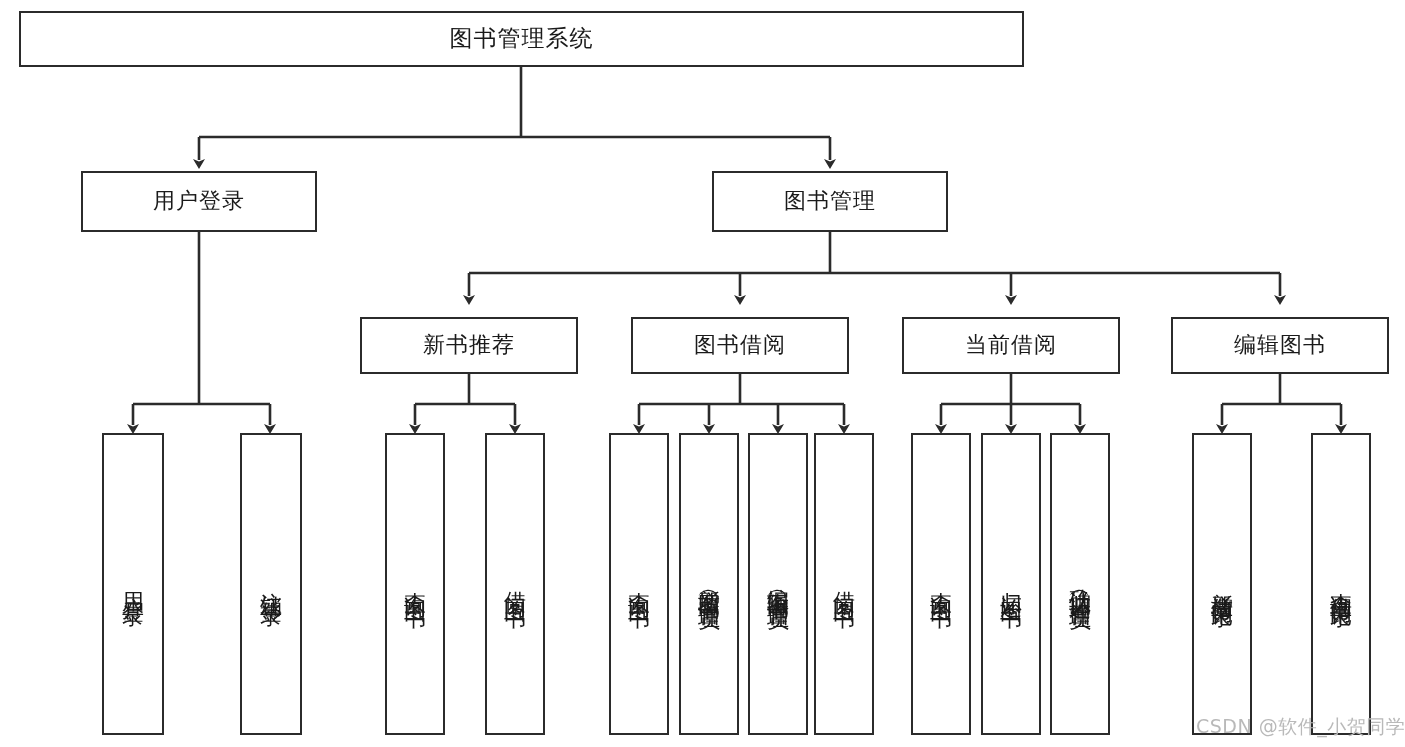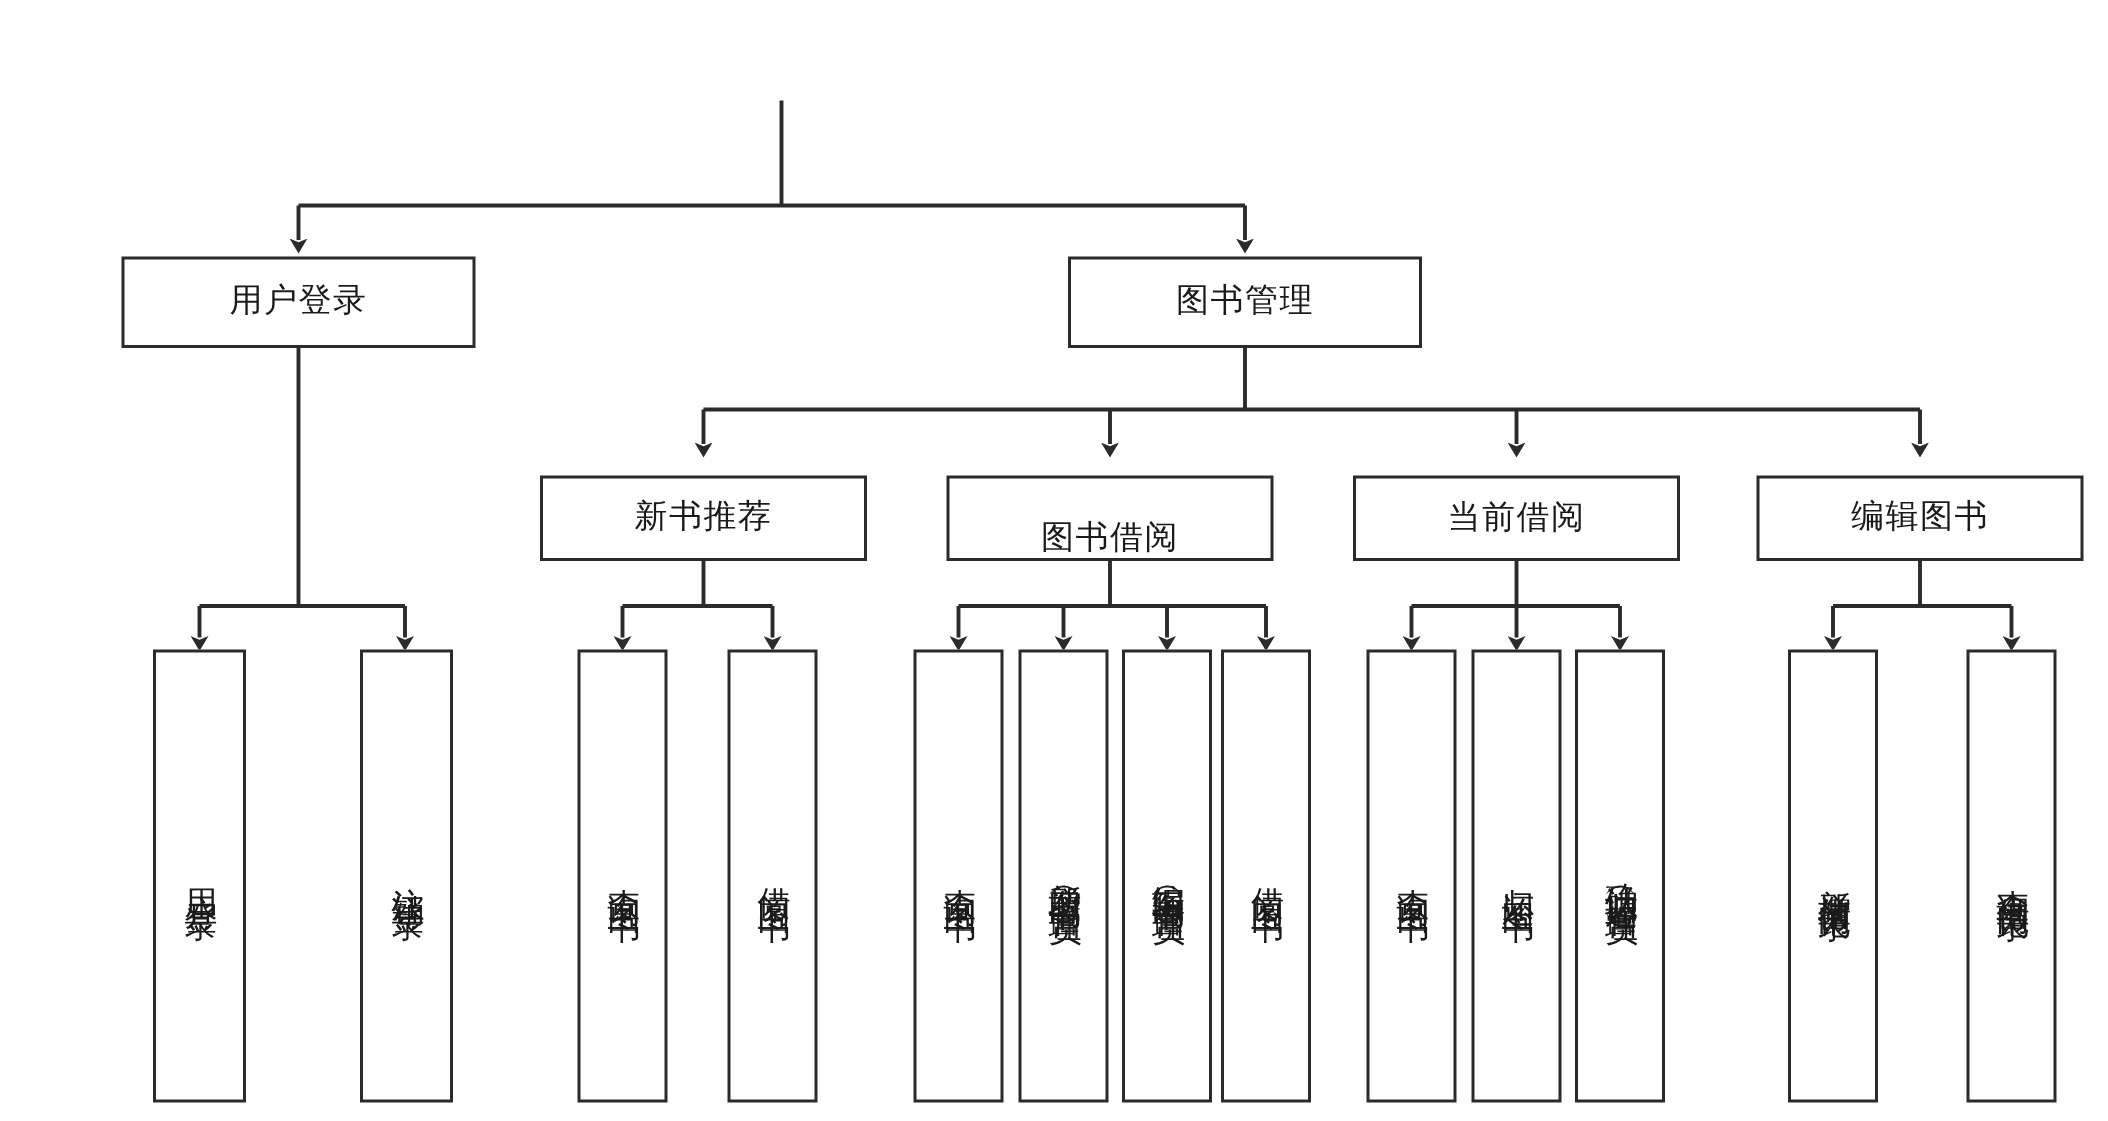--- a/index.html
+++ b/index.html
@@ -115,32 +115,35 @@
       <path d="M1011,404 L1011,425" marker-end="url(#arrow)"></path>
       <path d="M1080,404 L1080,425" marker-end="url(#arrow)"></path>
 
       <path d="M1280,374 L1280,404"></path>
       <path d="M1222,404 L1341,404"></path>
       <path d="M1222,404 L1222,425" marker-end="url(#arrow)"></path>
       <path d="M1341,404 L1341,425" marker-end="url(#arrow)"></path>
     </g>
   </svg>
 
+  <div class="node horiz root" style="left:19px; top:11px; width:1005px; height:56px;">
+    <span>图书管理系统</span>
+  </div>
 
   <div class="node horiz" style="left:81px; top:171px; width:236px; height:61px;">
     <span>用户登录</span>
   </div>
   <div class="node horiz" style="left:360px; top:317px; width:218px; height:57px;">
     <span>新书推荐</span>
   </div>
 
   <div class="node horiz" style="left:712px; top:171px; width:236px; height:61px;">
     <span>图书管理</span>
   </div>
-  <div class="node horiz" style="left:631px; top:317px; width:218px; height:57px;align-items:flex-end;">
+  <div class="node horiz" style="left:631px; top:317px; width:218px; height:57px;">
     <span>图书借阅</span>
   </div>
   <div class="node horiz" style="left:902px; top:317px; width:218px; height:57px;font-family:Liberation Serif, serif;">
     <span>当前借阅</span>
   </div>
   <div class="node horiz" style="left:1171px; top:317px; width:218px; height:57px;">
     <span>编辑图书</span>
   </div>
 
   <div class="node vert" style="left:102px; top:433px; width:62px; height:302px;">
@@ -180,14 +183,17 @@
     <span>确认归还（管理员）</span>
   </div>
 
   <div class="node vert tall" style="left:1192px; top:433px; width:60px; height:302px;">
     <span>新增借阅记录</span>
   </div>
   <div class="node vert tall" style="left:1311px; top:433px; width:60px; height:302px;">
     <span>查询借阅记录</span>
   </div>
 
+  <div class="watermark" style="left:1196px; top:714px;">
+    <span>CSDN @软件_小贺同学</span>
+  </div>
 
 </div>
 
 </body></html>

